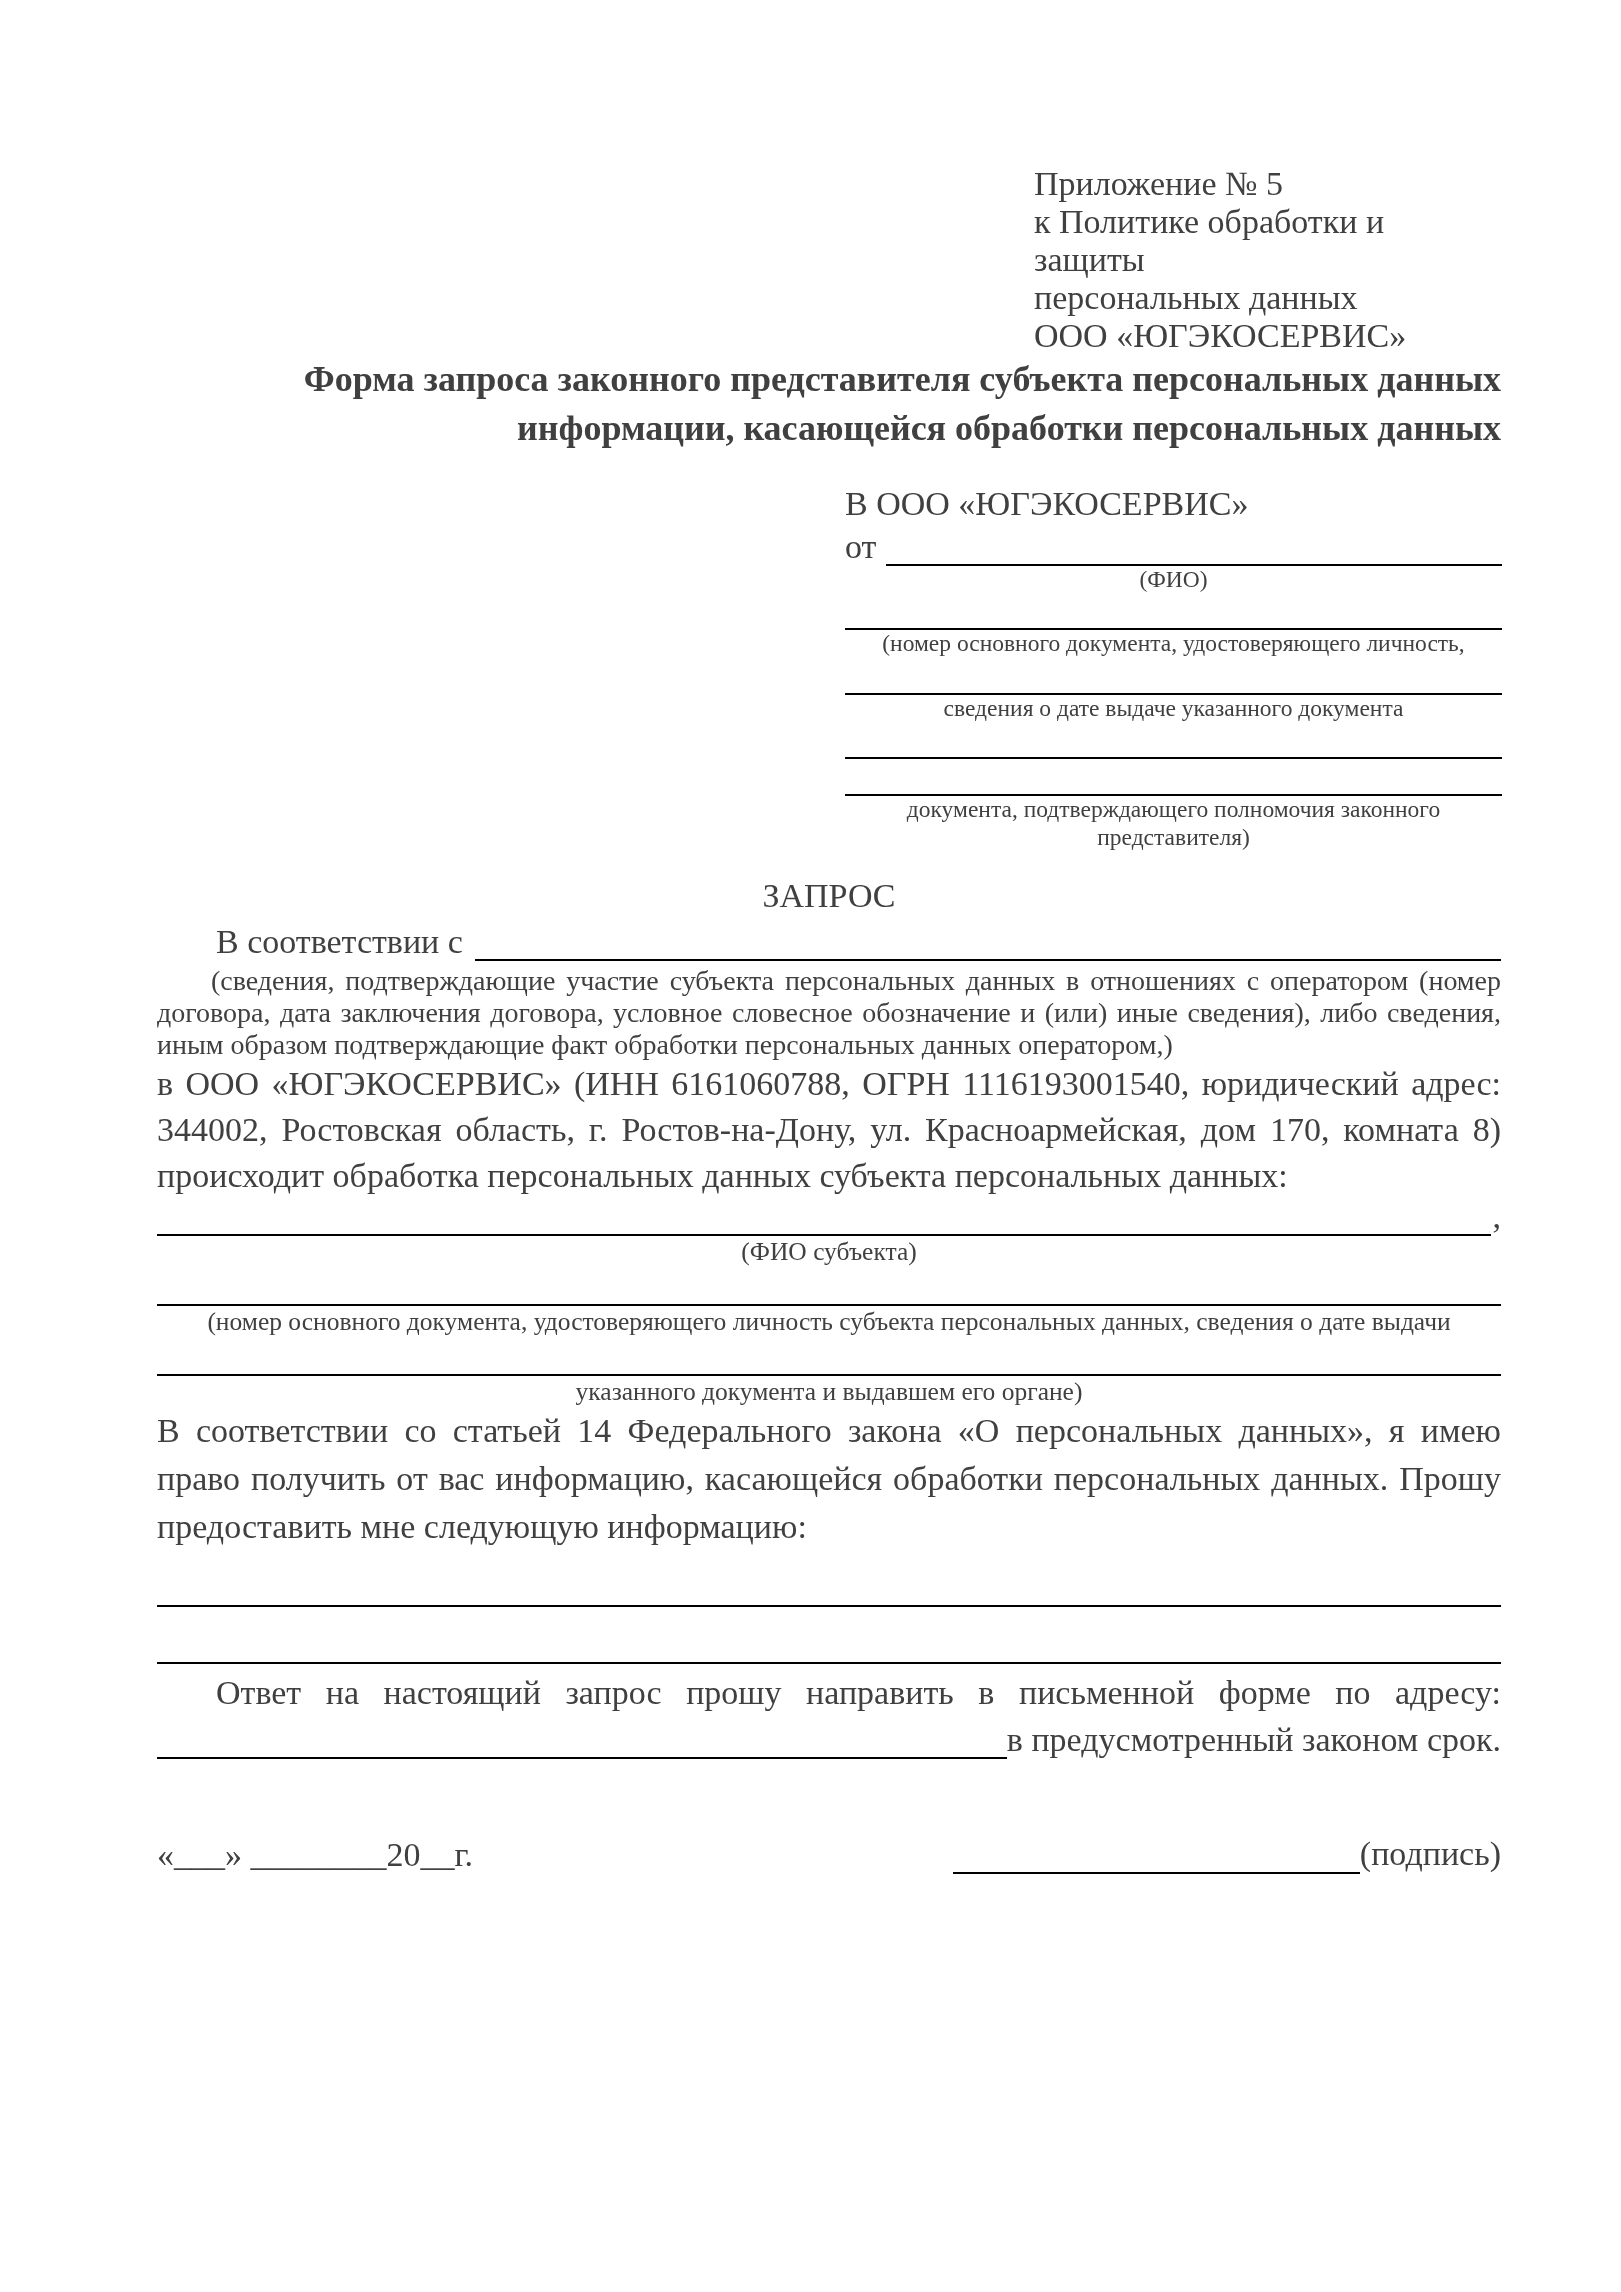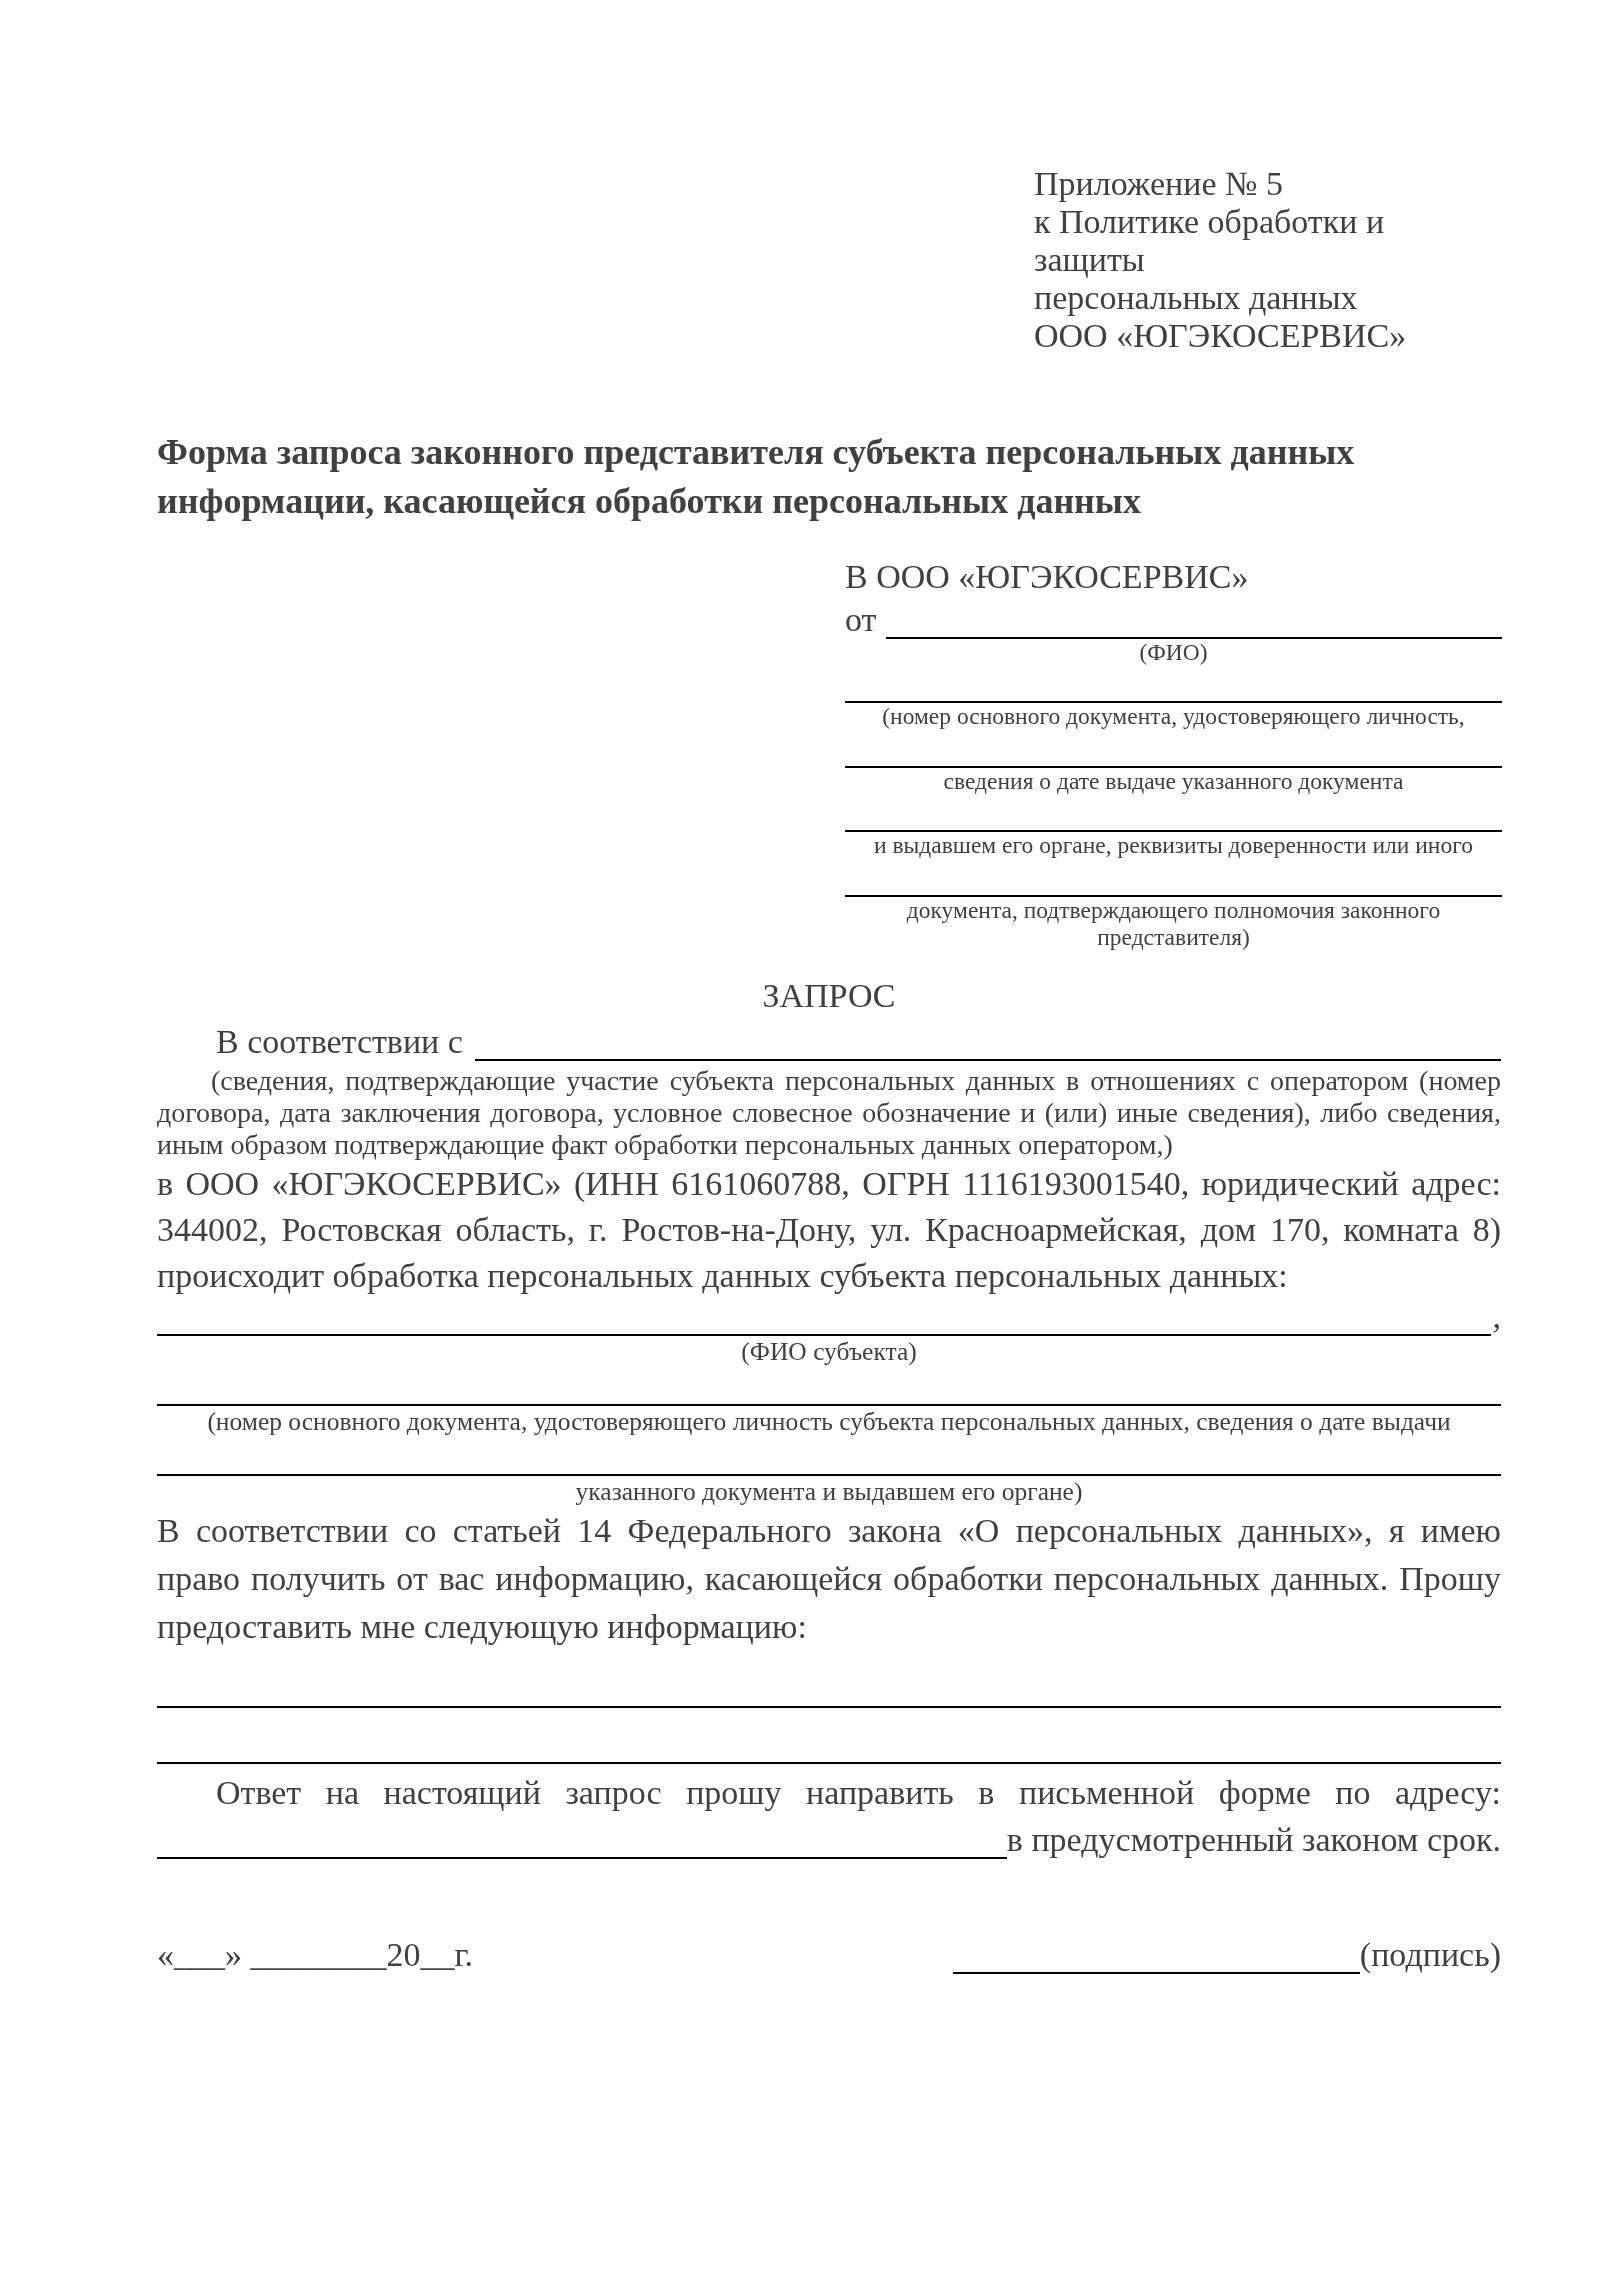--- a/index.html
+++ b/index.html
@@ -14,21 +14,21 @@
     color: #404040;
     font-family: "Liberation Serif", "DejaVu Serif", serif;
     font-size: 34px;
     overflow: hidden;
   }
 
   
   .appendix { margin-left: 877px; width: 468px; line-height: 38px; }
 
   
-  .title { margin-top: 73px; text-align: left; font-weight: bold; font-size: 36px; line-height: 49px; }
+  .title { text-align: right; font-weight: bold; font-size: 36px; line-height: 49px; }
 
   
   .addr { margin-left: 688px; width: 657px; margin-top: 29px; }
   .addr-to { line-height: 43px; }
   .addr-from { display: flex; align-items: flex-end; height: 41px; }
   .addr-from .fill { flex: 1; border-bottom: 2px solid #000; margin-left: 9.8px; }
   .hint { font-size: 23.5px; line-height: 27.4px; text-align: center; }
   .addr .blank { height: 35px; border-bottom: 2px solid #000; }
 
   
@@ -84,21 +84,20 @@
     <div class="addr-from">
       <span>от</span>
       <span class="fill"></span>
     </div>
     <div class="hint">(ФИО)</div>
     <div class="blank"></div>
     <div class="hint">(номер основного документа, удостоверяющего личность,</div>
     <div class="blank"></div>
     <div class="hint">сведения о дате выдаче указанного документа</div>
     <div class="blank"></div>
-    <div class="hint">и выдавшем его органе, реквизиты доверенности или иного</div>
     <div class="blank"></div>
     <div class="hint">документа, подтверждающего полномочия законного представителя)</div>
   </div>
 
   <div class="req-heading">ЗАПРОС</div>
 
   <div class="basis-row">
     <span class="label">В соответствии с</span>
     <span class="fill"></span>
   </div>

